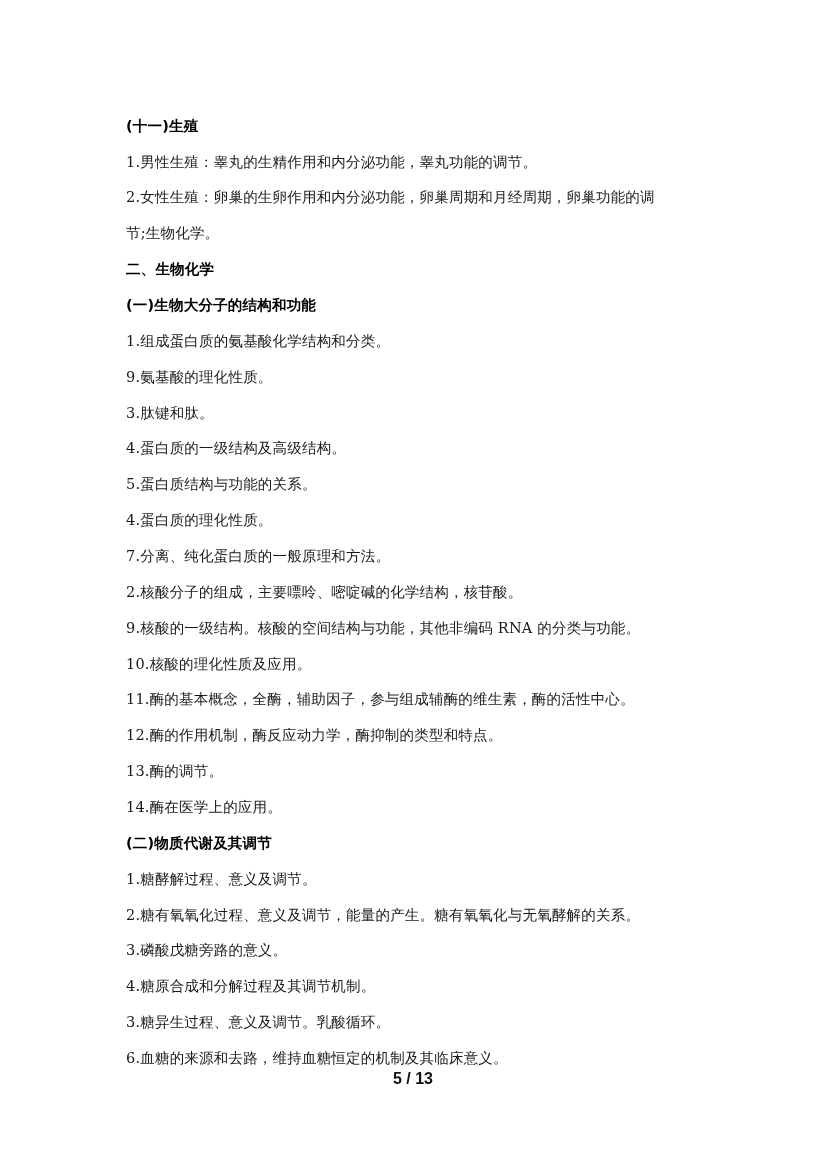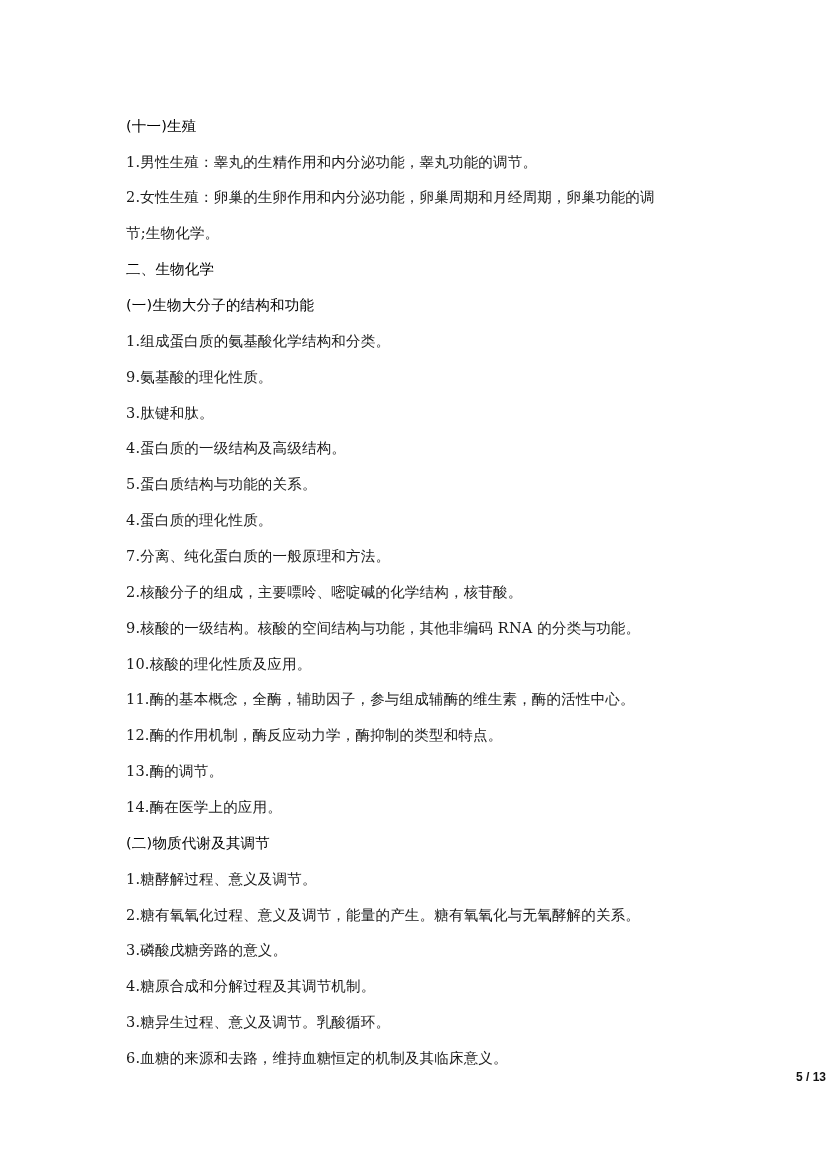--- a/index.html
+++ b/index.html
@@ -1,22 +1,22 @@
 <!DOCTYPE html>
 <html><head>
   <meta charset="utf-8">
   <style>
     html, body { margin: 0; padding: 0; background: #ffffff; }
     body { width: 826px; height: 1169px; position: relative; overflow: hidden;
            font-family: "DejaVu Serif", "Liberation Serif", serif; color: #1a1a1a; }
     .page { position: absolute; left: 0; top: 0; width: 826px; height: 1169px; background: #fff; }
     .line { position: absolute; left: 126px; font-size: 14.5px; line-height: 20px; white-space: nowrap; letter-spacing: 0.2px; }
-    .heading { font-family: "DejaVu Sans", "Liberation Sans", sans-serif; font-weight: normal; color: #000; font-size: 14.5px; }
-    .footer { position: absolute; left: 0; width: 826px; top: 1070px; text-align: right;
-              font-family: "Liberation Sans", "DejaVu Sans", sans-serif; font-weight: bold; font-size: 12px; color: #111; }
+    .heading { font-family: "DejaVu Sans", "Liberation Sans", sans-serif; font-weight: bold; color: #000; font-size: 14.5px; }
+    .footer { position: absolute; left: 0; width: 826px; top: 1070px; text-align: center;
+              font-family: "Liberation Sans", "DejaVu Sans", sans-serif; font-weight: bold; font-size: 16px; color: #111; }
   </style>
 </head>
 <body>
 
 <div class="page">
   <div class="line heading" style="top:116px">(十一)生殖</div>
   <div class="line" style="top:152px">1.男性生殖：睾丸的生精作用和内分泌功能，睾丸功能的调节。</div>
   <div class="line" style="top:187px">2.女性生殖：卵巢的生卵作用和内分泌功能，卵巢周期和月经周期，卵巢功能的调</div>
   <div class="line" style="top:223px">节;生物化学。</div>
   <div class="line heading" style="top:259px">二、生物化学</div>

